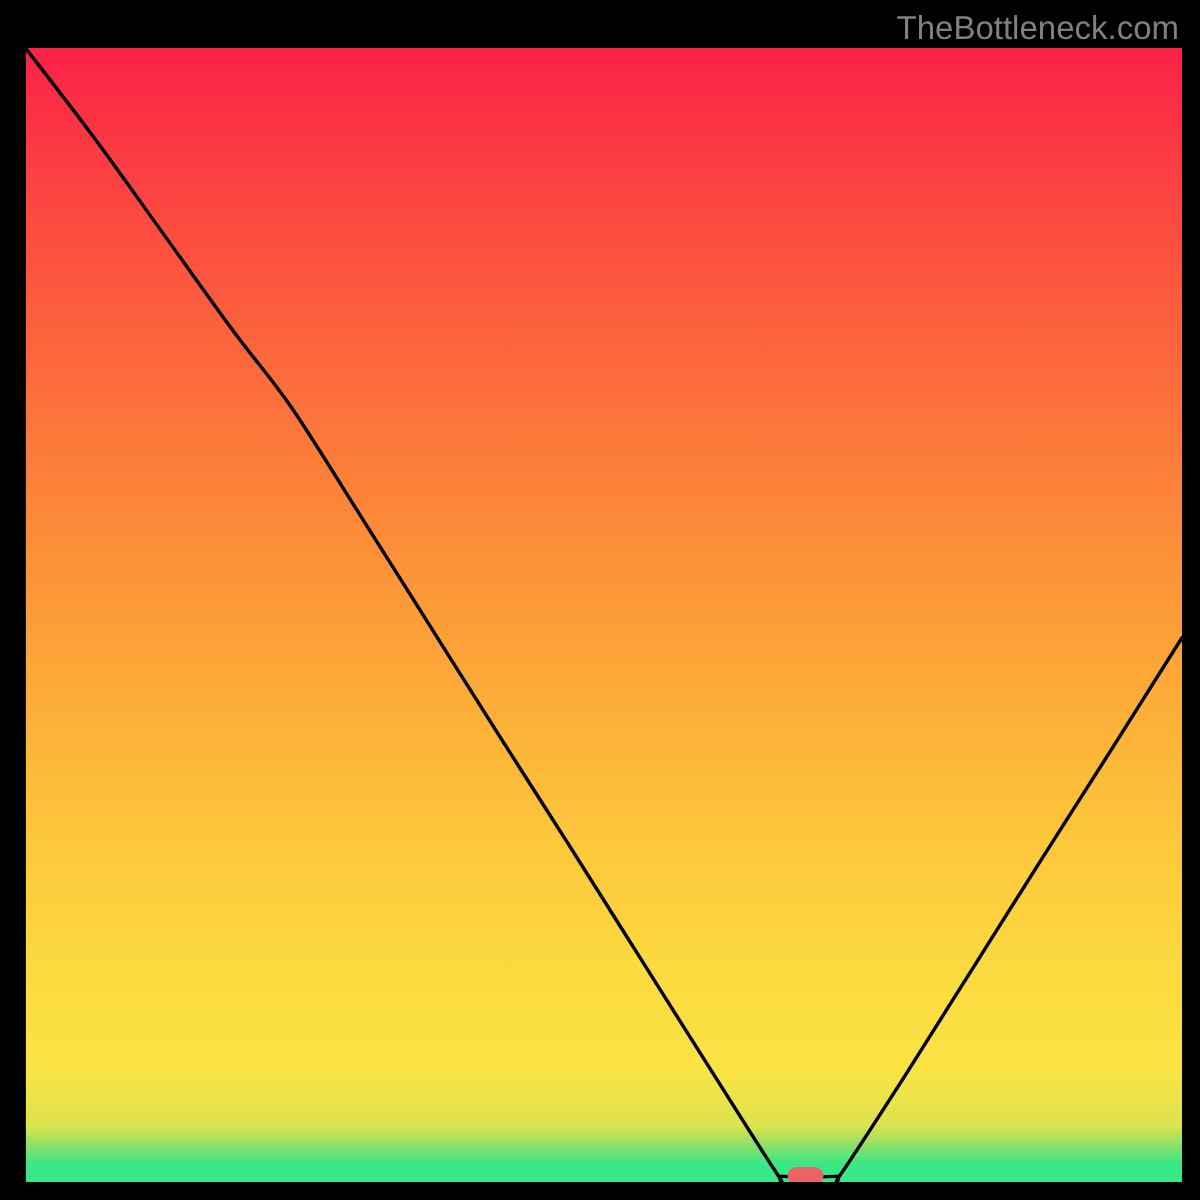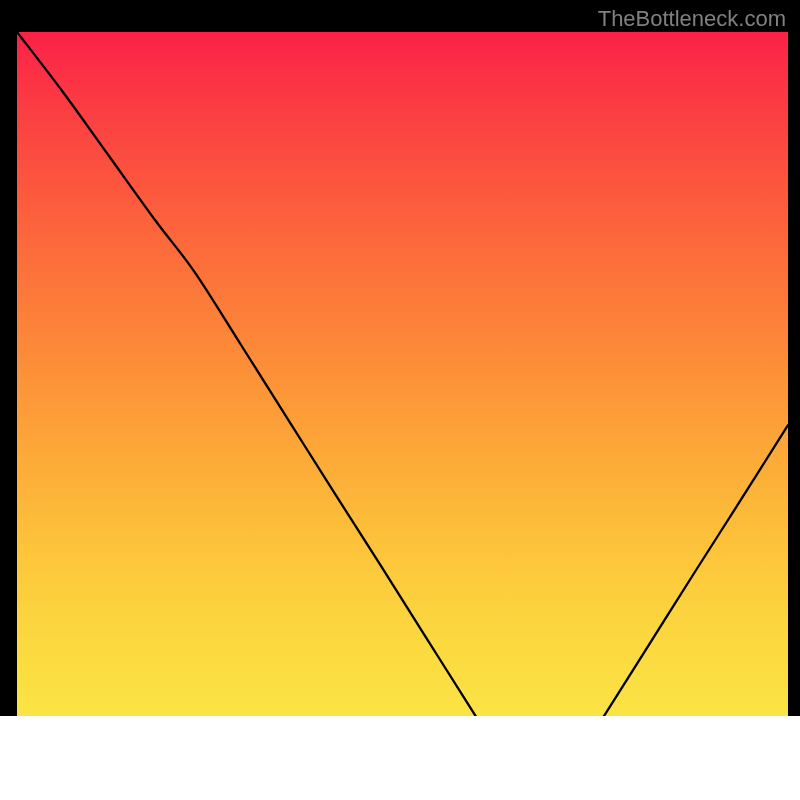--- a/index.html
+++ b/index.html
@@ -3,21 +3,21 @@
 <meta charset="utf-8">
 <style>
   body {
     margin: 0;
     padding: 0;
     background: #fff;
     font-family: Arial, Helvetica, sans-serif;
   }
   .chart-container {
     width: 800px;
-    height: 716px;
+    height: 800px;
     position: relative;
     background: #000;
   }
   .attribution {
     position: absolute;
     top: 6px;
     right: 14px;
     color: #808080;
     font-size: 22px;
     font-weight: 500;

